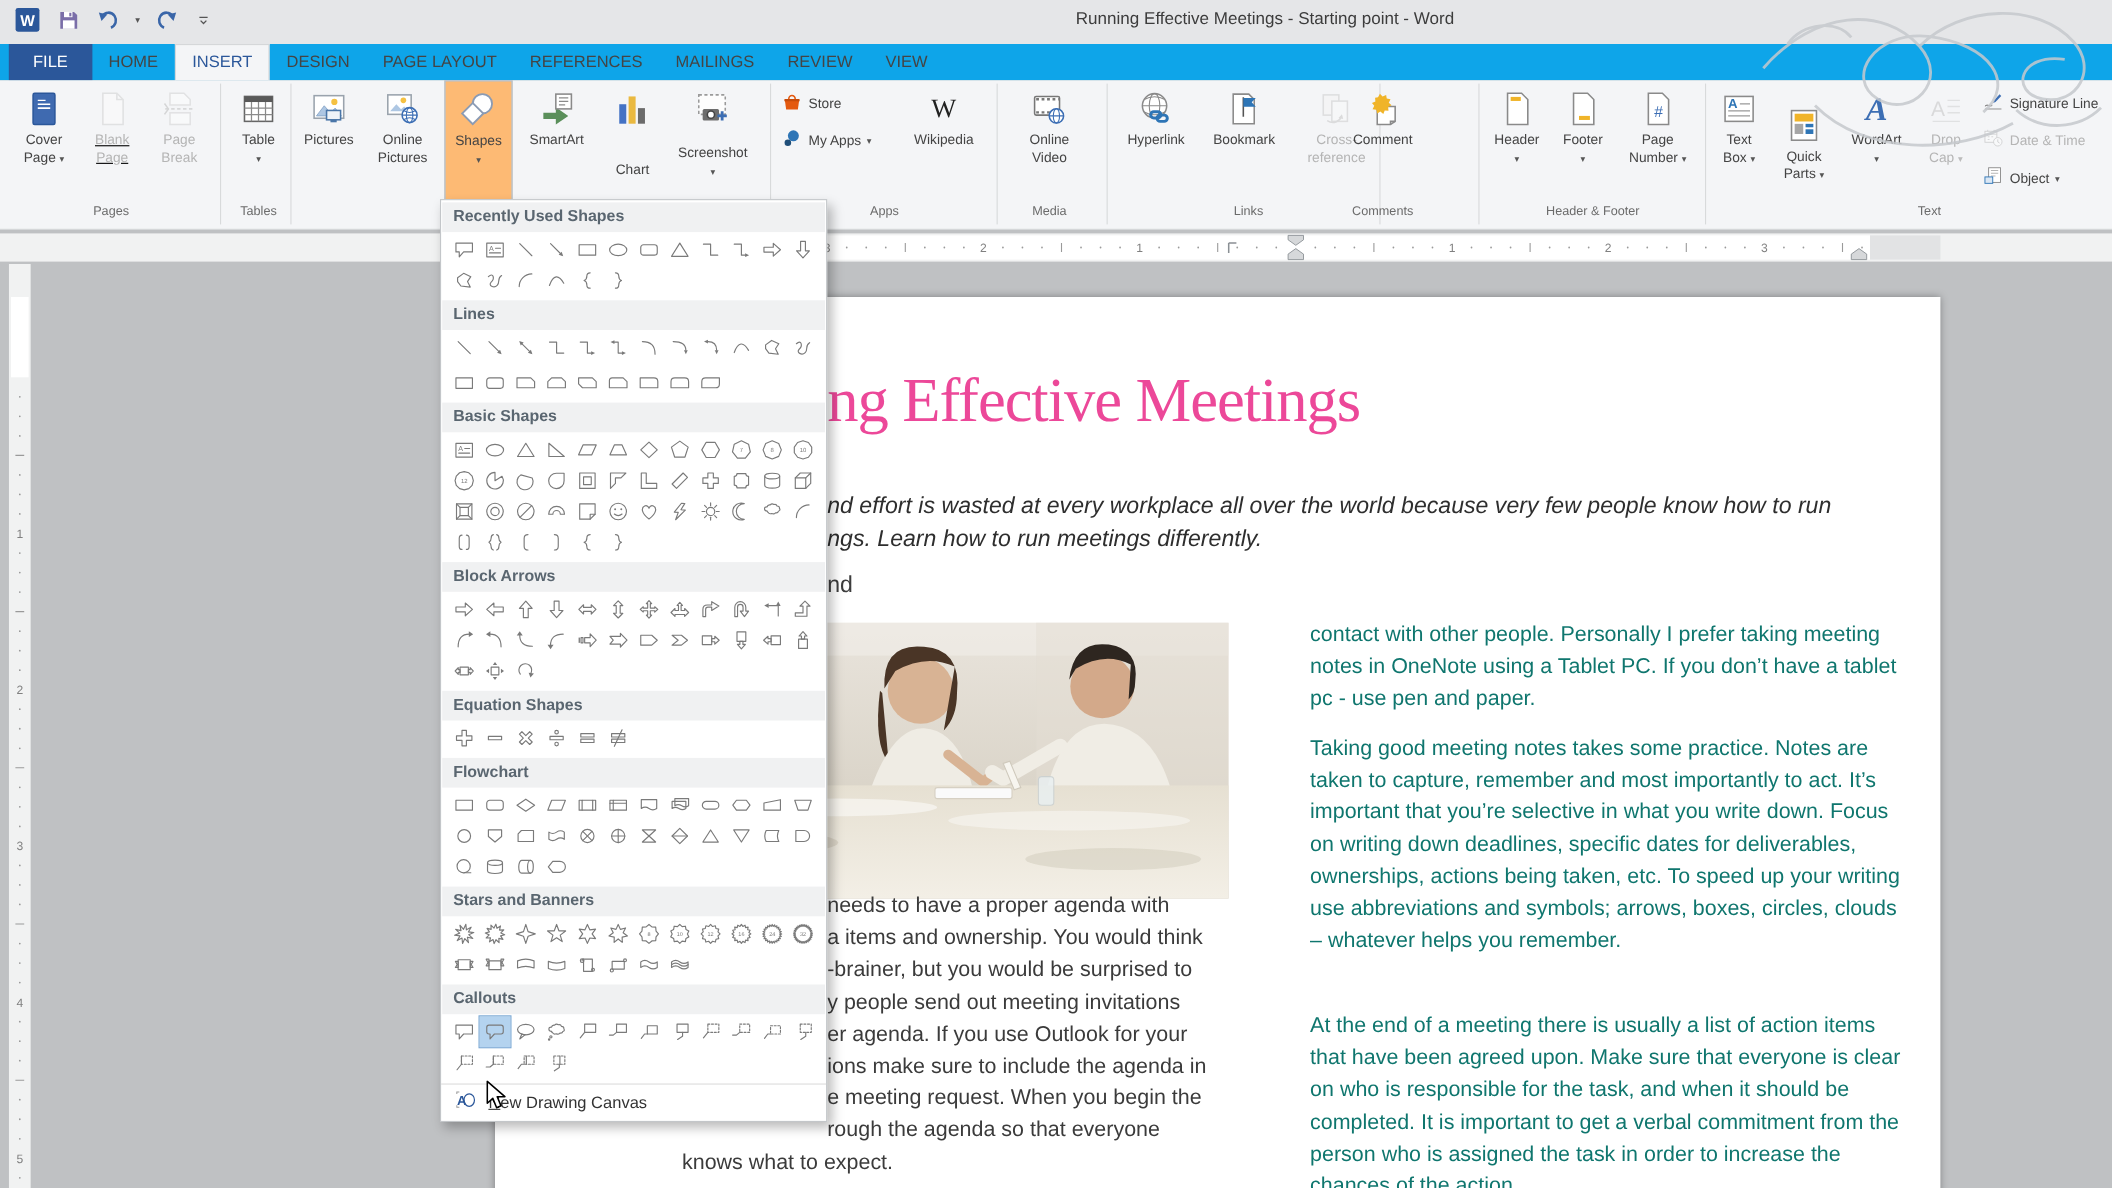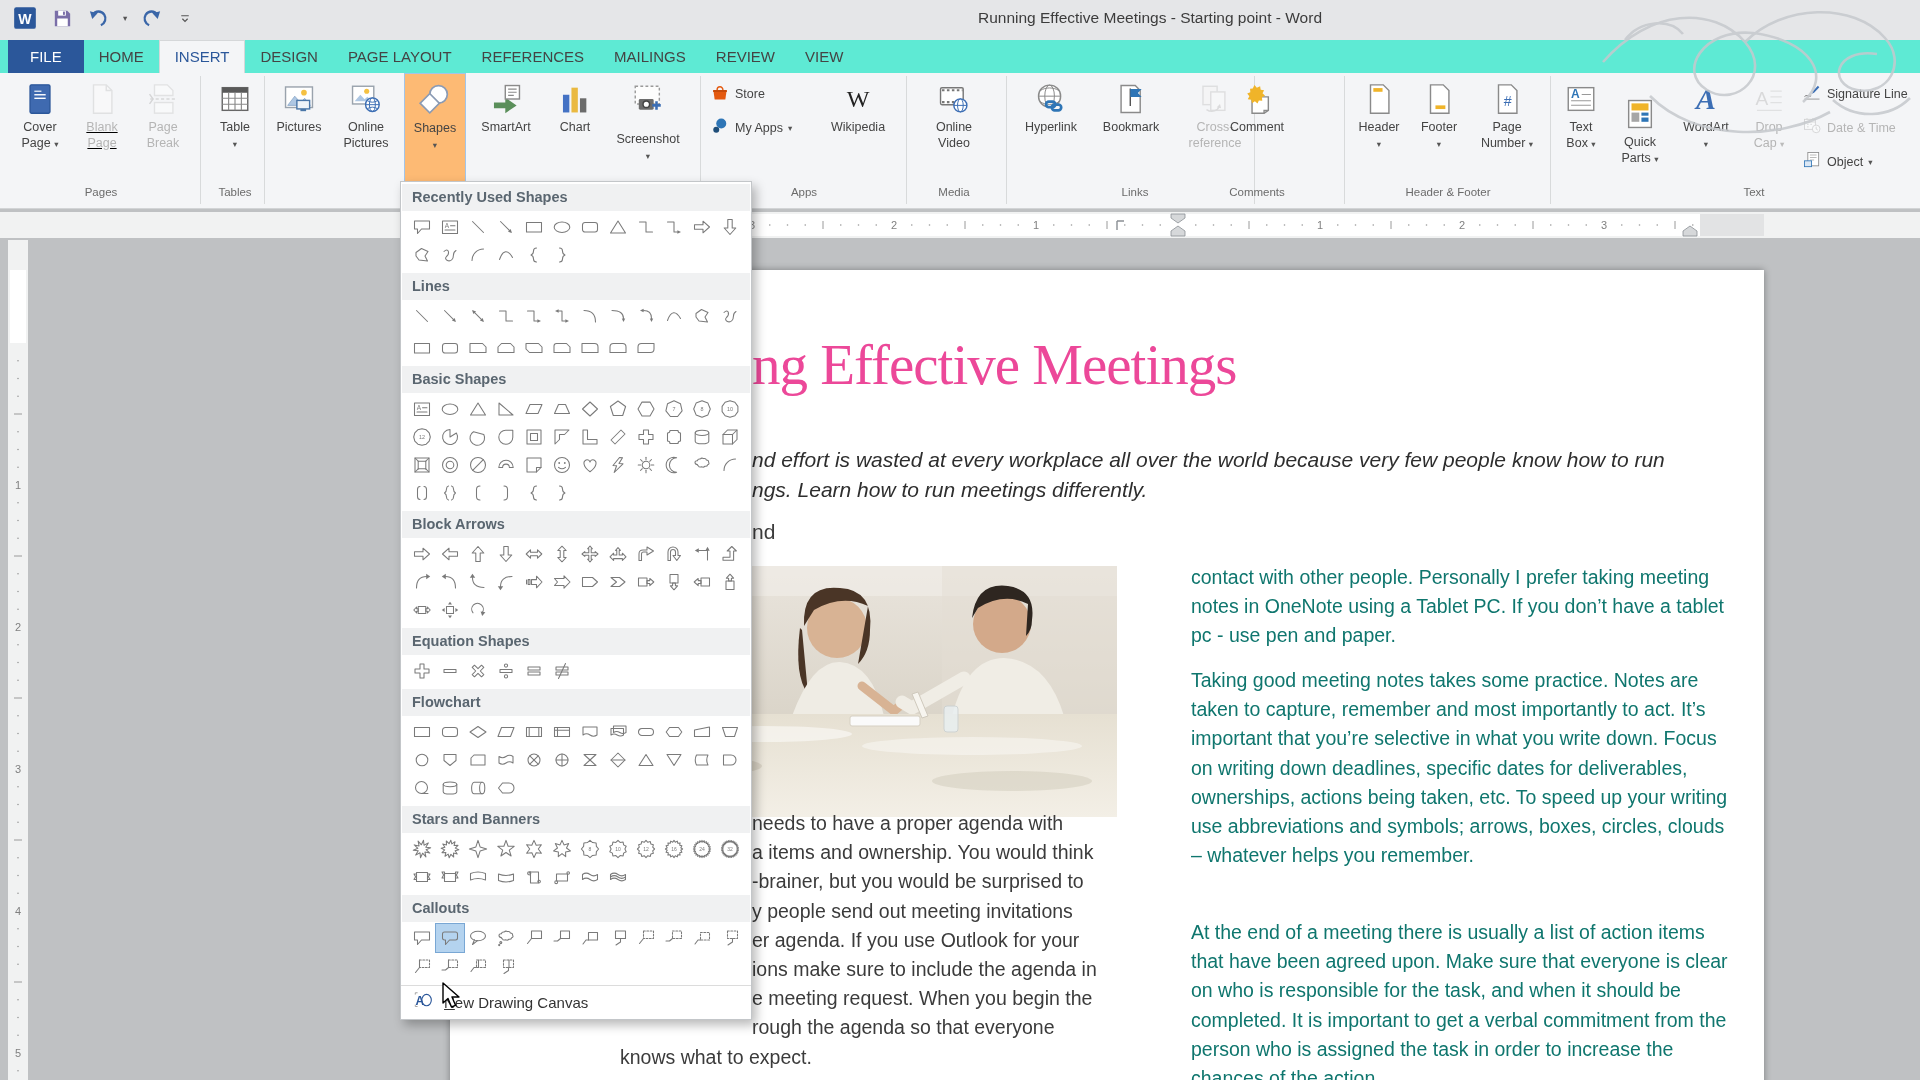--- a/index.html
+++ b/index.html
@@ -4,21 +4,21 @@
 <style>
 *{box-sizing:border-box;margin:0;padding:0}
 html,body{width:1920px;height:1080px;overflow:hidden}
 body{position:relative;font-family:"Liberation Sans",sans-serif;background:#bfc1c3;-webkit-font-smoothing:antialiased}
 
 .titlebar{position:absolute;left:0;top:0;width:1920px;height:40px;background:#e5e6e8}
 .qat{position:absolute;left:12px;top:5px;display:flex;align-items:center;gap:13px}
 .qat svg{display:block}
 .title-text{position:absolute;left:700px;top:9px;width:900px;text-align:center;font-size:15.5px;color:#3c3c3c;white-space:nowrap}
 
-.tabrow{position:absolute;left:0;top:40px;width:1920px;height:33px;background:#5eead4;display:flex;align-items:flex-end;padding-left:8px}
+.tabrow{position:absolute;left:0;top:40px;width:1920px;height:33px;background:#0ea5e9;display:flex;align-items:flex-end;padding-left:8px}
 .tab{height:33px;line-height:33px;padding:0 15px;font-size:15px;color:#444;cursor:default;white-space:nowrap}
 .tab.file{background:#2b579a;color:#fff;padding:0 22px}
 .tab.active{background:#f4f5f7;color:#2b579a;border:1px solid #d5d7d9;border-bottom:none;line-height:31px}
 
 .ribbon{position:absolute;left:0;top:73px;width:1920px;height:136px;background:#f4f5f7;border-bottom:1px solid #d2d4d6}
 .grp{position:absolute;top:0;height:134px}
 .grpbtns{display:flex;align-items:flex-start;height:112px}
 .grplabel{position:absolute;left:0;right:0;top:113px;text-align:center;font-size:11.5px;color:#6b6b6b;white-space:nowrap}
 .sep{position:absolute;top:3px;height:128px;width:1px;background:#d8dadb}
 .btn-large{display:flex;flex-direction:column;align-items:center;padding-top:5px;height:110px}
@@ -240,21 +240,21 @@
             <svg width="34" height="34" viewBox="0 0 24 24">
               <path d="M3.5,14.5 h8 v-3.5 l8,5.5 -8,5.5 v-3.5 h-8 Z" fill="#5a8f5a"></path>
               <rect x="11.5" y="2.5" width="10" height="9.5" fill="#fff" stroke="#8a8a8a"></rect>
               <path d="M13.5,5 h6 M13.5,7.2 h6 M13.5,9.4 h4" stroke="#8a8a8a" stroke-width=".8"></path>
             </svg>
           </div>
           <div class="lbl">
             <div>SmartArt</div>
           </div>
         </div>
-        <div class="btn-large" style="width: 58px;">
+        <div class="btn-large" style="width: 58px; gap: 27px;">
           <div class="ic">
             <svg width="34" height="34" viewBox="0 0 24 24">
               <rect x="3.5" y="9" width="4.5" height="12.5" fill="#4472c4"></rect>
               <rect x="9.5" y="4" width="4.5" height="17.5" fill="#eab940"></rect>
               <rect x="15.5" y="11.5" width="4.5" height="10" fill="#6b6b6b"></rect>
             </svg>
           </div>
           <div class="lbl">
             <div>Chart</div>
           </div>

